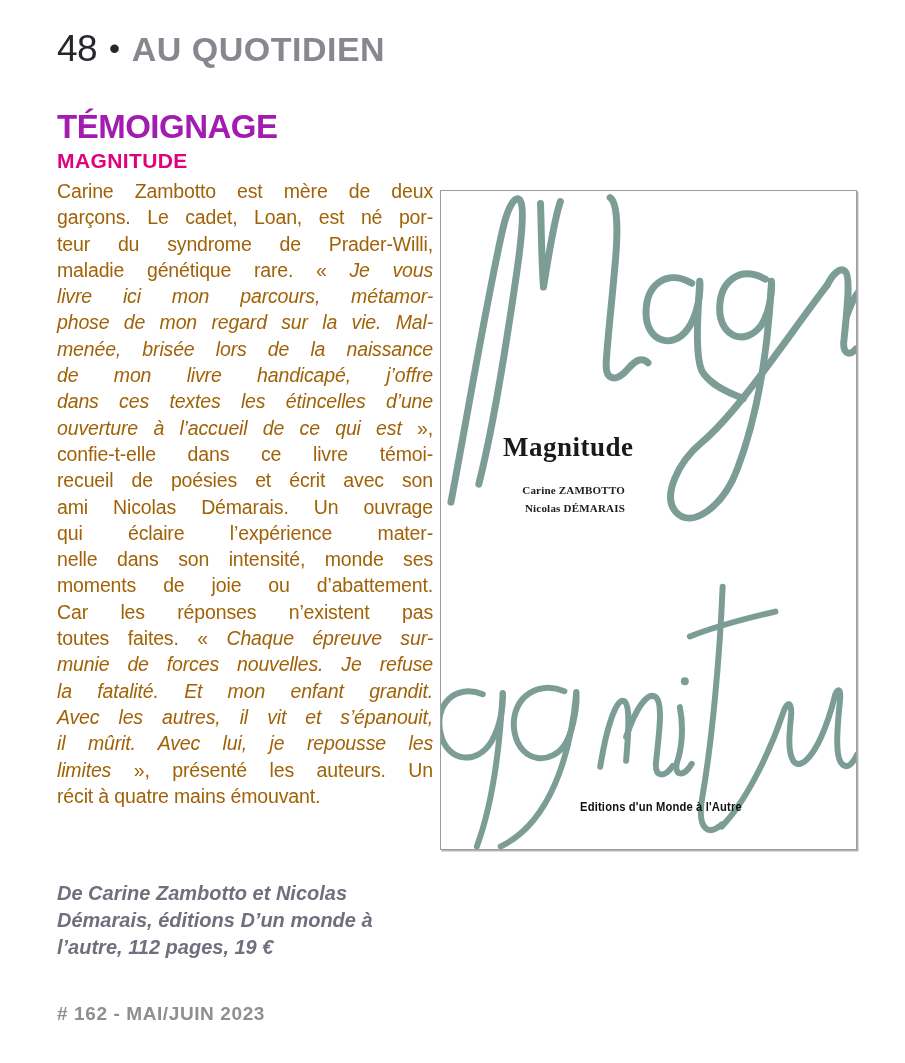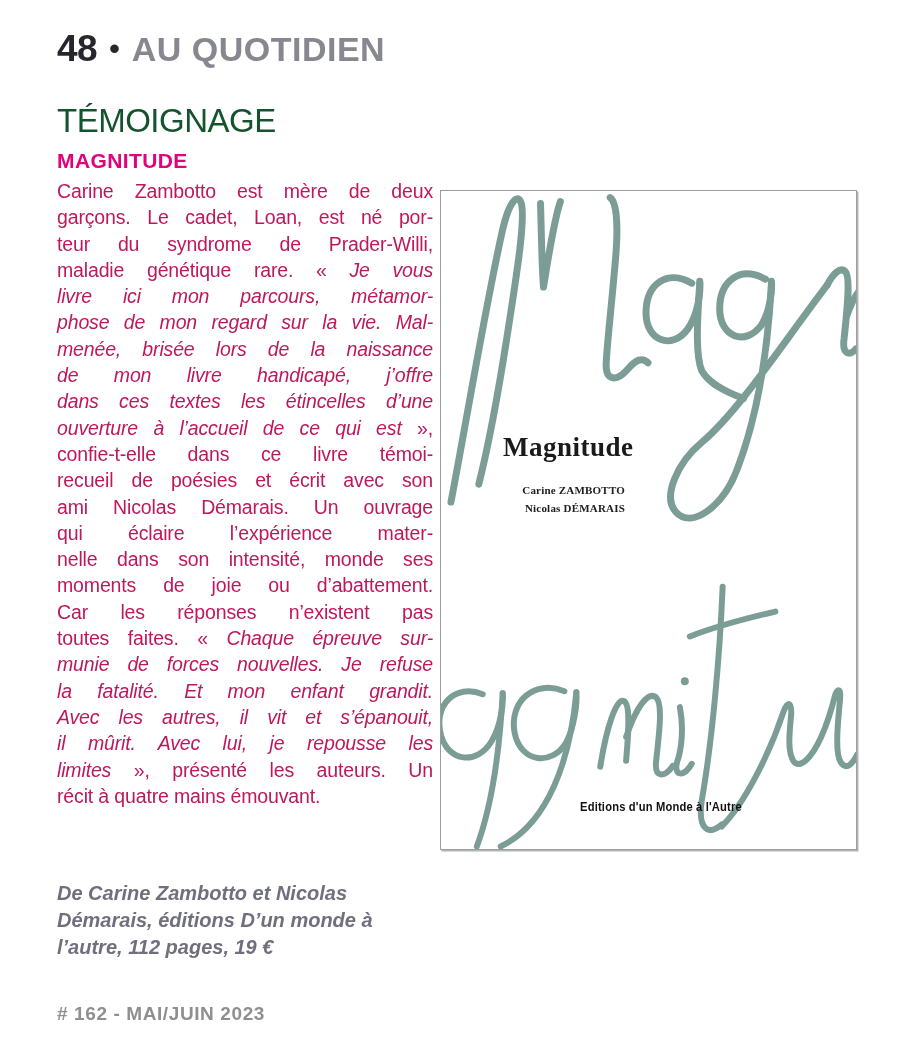--- a/index.html
+++ b/index.html
@@ -2,28 +2,28 @@
 <html><head>
 <meta charset="utf-8">
 <style>
   html,body{margin:0;padding:0;background:#ffffff;}
   .page{
     position:relative;width:905px;height:1063px;background:#ffffff;overflow:hidden;
     font-family:"Liberation Sans",sans-serif;
   }
   
   .header{position:absolute;top:30px;left:57px;display:flex;align-items:baseline;gap:12px;line-height:1;}
-  .page-num{font-size:37px;font-weight:700;color:#26262c;letter-spacing:-0.5px;}
+  .page-num{font-size:37px;font-weight:400;color:#26262c;letter-spacing:-0.5px;}
   .header .dot{font-size:30px;font-weight:800;color:#26262c;position:relative;top:-2px;}
   .section{font-size:34px;font-weight:800;color:#87878f;letter-spacing:0.5px;}
   
-  .category{position:absolute;top:104px;left:57px;font-size:33px;font-weight:400;color:#14532d;letter-spacing:-0.5px;line-height:1;}
+  .category{position:absolute;top:110px;left:57px;font-size:33px;font-weight:700;color:#a21caf;letter-spacing:-0.5px;line-height:1;}
   .subtitle{position:absolute;top:150px;left:57px;font-size:21px;font-weight:800;color:#e2007d;letter-spacing:0.4px;line-height:1;}
   
-  .body-col{position:absolute;top:178px;left:57px;width:376px;color:#be185d;font-size:19.5px;letter-spacing:-0.15px;}
+  .body-col{position:absolute;top:178px;left:57px;width:376px;color:#a16207;font-size:19.5px;letter-spacing:-0.15px;}
   .body-col .line{line-height:26.3px;height:26.3px;text-align:justify;text-align-last:justify;white-space:normal;}
   .body-col .line.no-j{text-align-last:left;}
   .body-col .it{font-style:italic;}
   
   .credit{position:absolute;top:880px;left:57px;width:380px;color:#6f6f7d;font-size:20px;font-weight:700;font-style:italic;}
   .credit .cline{line-height:27px;}
   
   .footer{position:absolute;top:1004px;left:57px;font-size:19px;font-weight:700;color:#8f8f8f;letter-spacing:0.6px;line-height:1;}
   
   .book{

